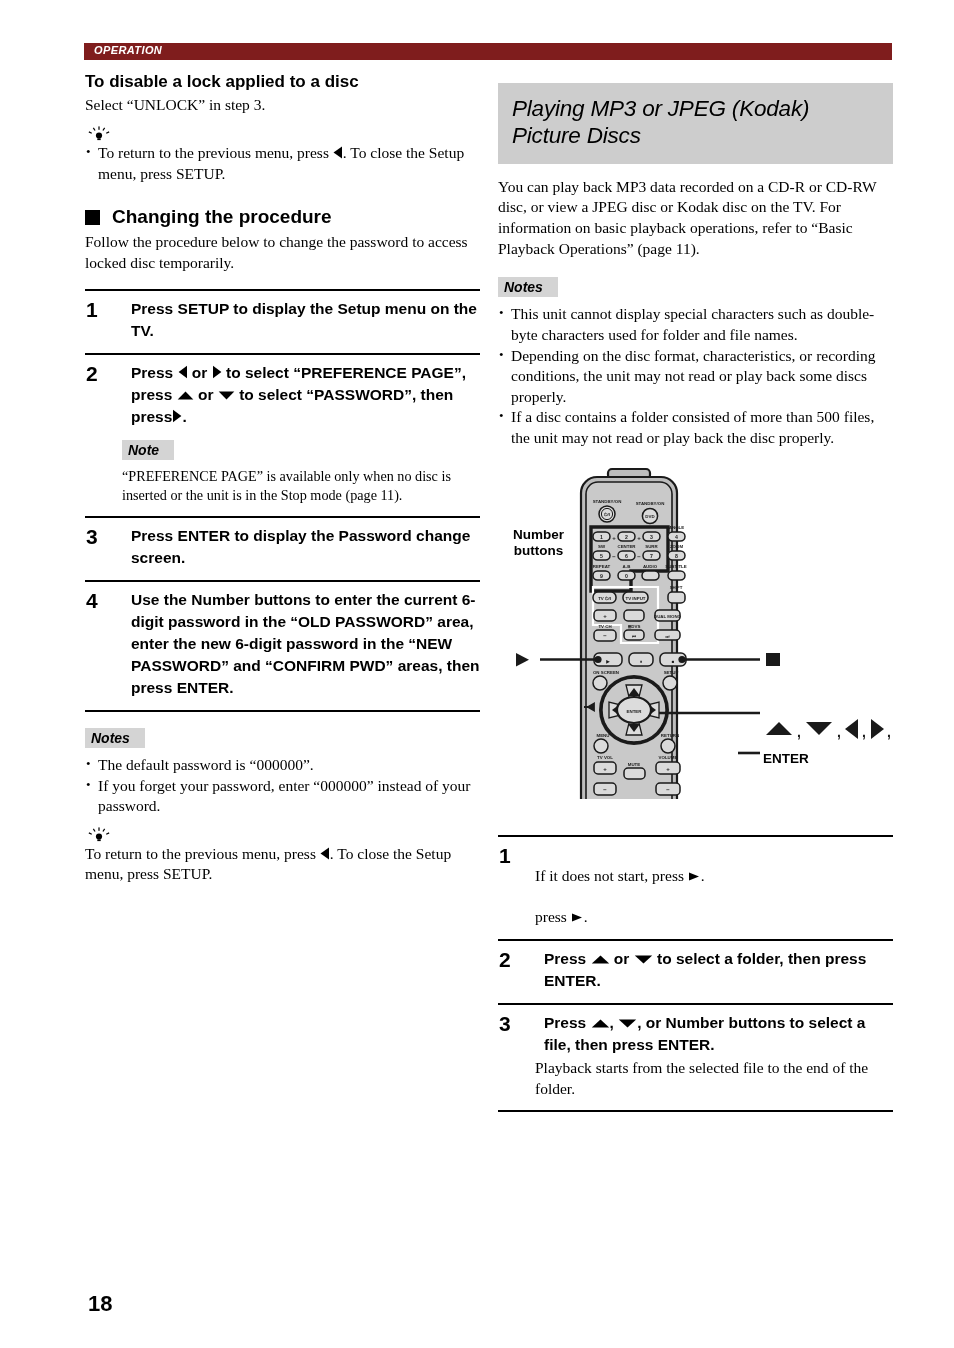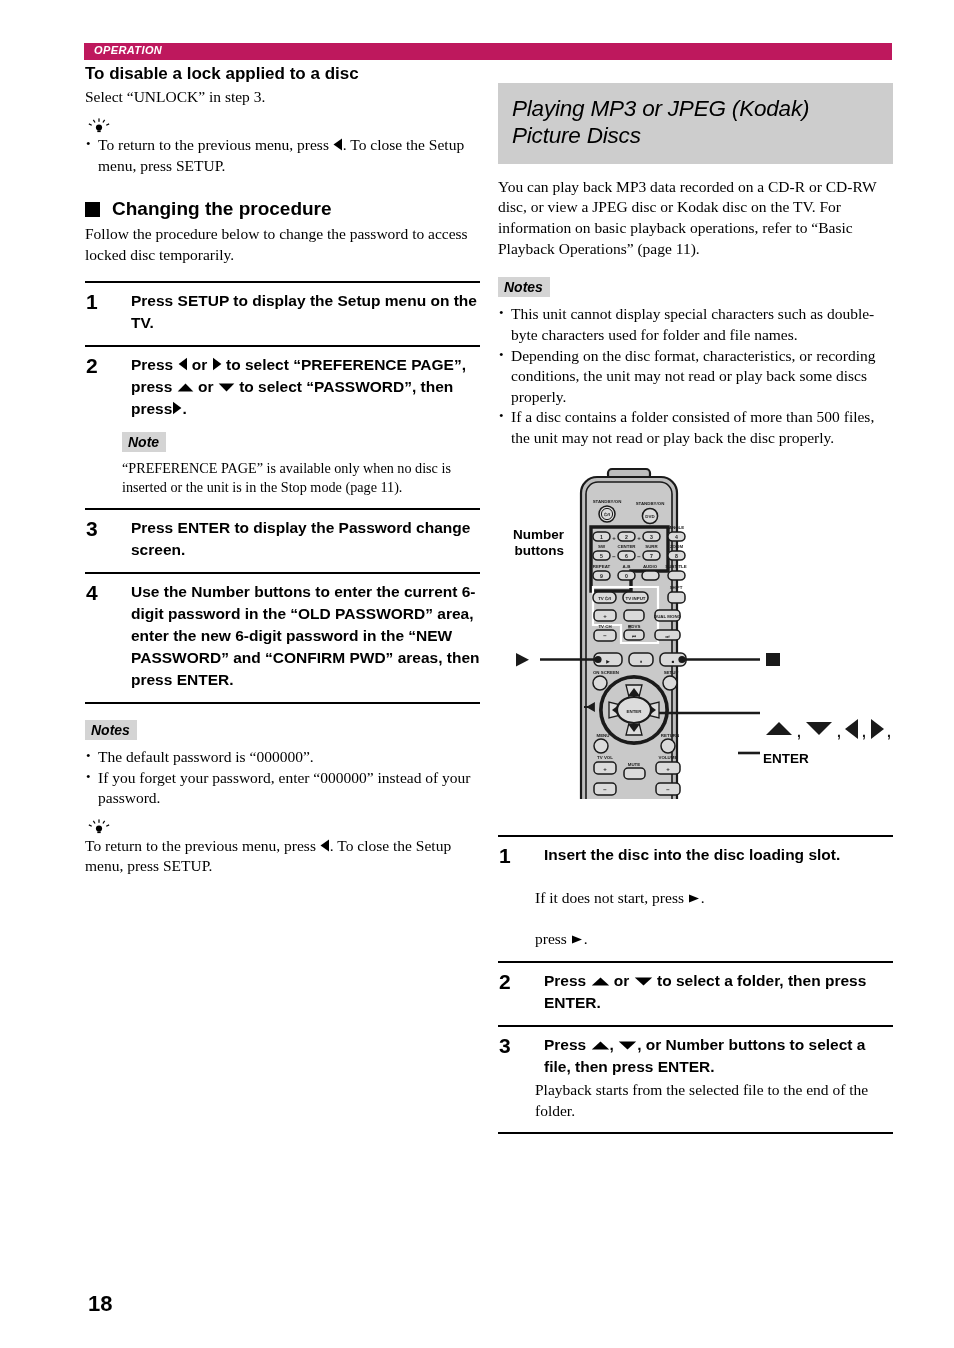--- a/index.html
+++ b/index.html
@@ -22,39 +22,39 @@
     height: 1348px;
   }
 
   
   .header-band {
     position: absolute;
     left: 84px;
     top: 43px;
     width: 808px;
     height: 17px;
-    background: #be185d;
+    background: #7f1d1d;
   }
   .header-band .htext {
     position: absolute;
     left: 10px;
     top: 1px;
     color: #ffffff;
     font-family: "Liberation Sans", sans-serif;
     font-style: italic;
     font-weight: bold;
     font-size: 11px;
     letter-spacing: 0.4px;
   }
 
   
   .col-left {
     position: absolute;
     left: 85px;
-    top: 64px;
+    top: 72px;
     width: 395px;
   }
   .col-right {
     position: absolute;
     left: 498px;
     top: 83px;
     width: 395px;
   }
 
   
@@ -156,21 +156,21 @@
   }
 
   
   .note-tag {
     display: inline-block;
     background: #d4d4d4;
     font-family: "Liberation Sans", sans-serif;
     font-style: italic;
     font-weight: bold;
     font-size: 14px;
-    padding: 2px 7px 2px 6px;
+    padding: 2px 15px 2px 6px;
     margin: 6px 0 7px 0;
   }
   .note-body {
     font-family: "Liberation Serif", serif;
     font-size: 14.2px;
     line-height: 1.32;
   }
   .notes-list > li {
     font-size: 14.2px;
     line-height: 1.32;
@@ -361,21 +361,21 @@
     </div>
     <ul class="bullets notes-list">
       <li>This unit cannot display special characters such as double-byte characters used for folder and file names.</li>
       <li>Depending on the disc format, characteristics, or recording conditions, the unit may not read or play back some discs properly.</li>
       <li>If a disc contains a folder consisted of more than 500 files, the unit may not read or play back the disc properly.</li>
     </ul>
 
     <div class="figure">
 
       
-      <div class="fig-label" style="left:15px; top:64px; text-align:right;">
+      <div class="fig-label" style="left:15px; top:64px; text-align:center;">
         <div>Number</div>
         <div>buttons</div>
       </div>
 
       
       <div class="fig-label" style="left:265px; top:288px;">ENTER</div>
 
       <svg width="395" height="368" viewBox="0 0 395 368">
         <defs>
           <style>
@@ -542,21 +542,20 @@
         <rect x="158" y="320" width="24" height="12" rx="4" class="key"></rect>
           <text x="170" y="329" class="klab3">−</text>
 
         <rect x="0" y="336" width="395" height="32" fill="#ffffff"></rect>
       </svg>
     </div>
 
     <div class="step" style="margin-top:4px;">
       <span class="step-num">1</span>
       <div class="step-body">
-        <div class="step-title">Insert the disc into the disc loading slot.</div>
         <div class="step-desc">
           <br>
           <span>If it does not start, press</span>
           <span class="gl"><svg width="13" height="11" viewBox="0 0 13 11">
                 <path d="M1 1.5 L1 9.5 L11 5.5 Z" fill="#000"></path>
               </svg></span><span>.</span><br>
           <br>
           <span>press</span>
           <span class="gl"><svg width="13" height="11" viewBox="0 0 13 11">
                 <path d="M1 1.5 L1 9.5 L11 5.5 Z" fill="#000"></path>

